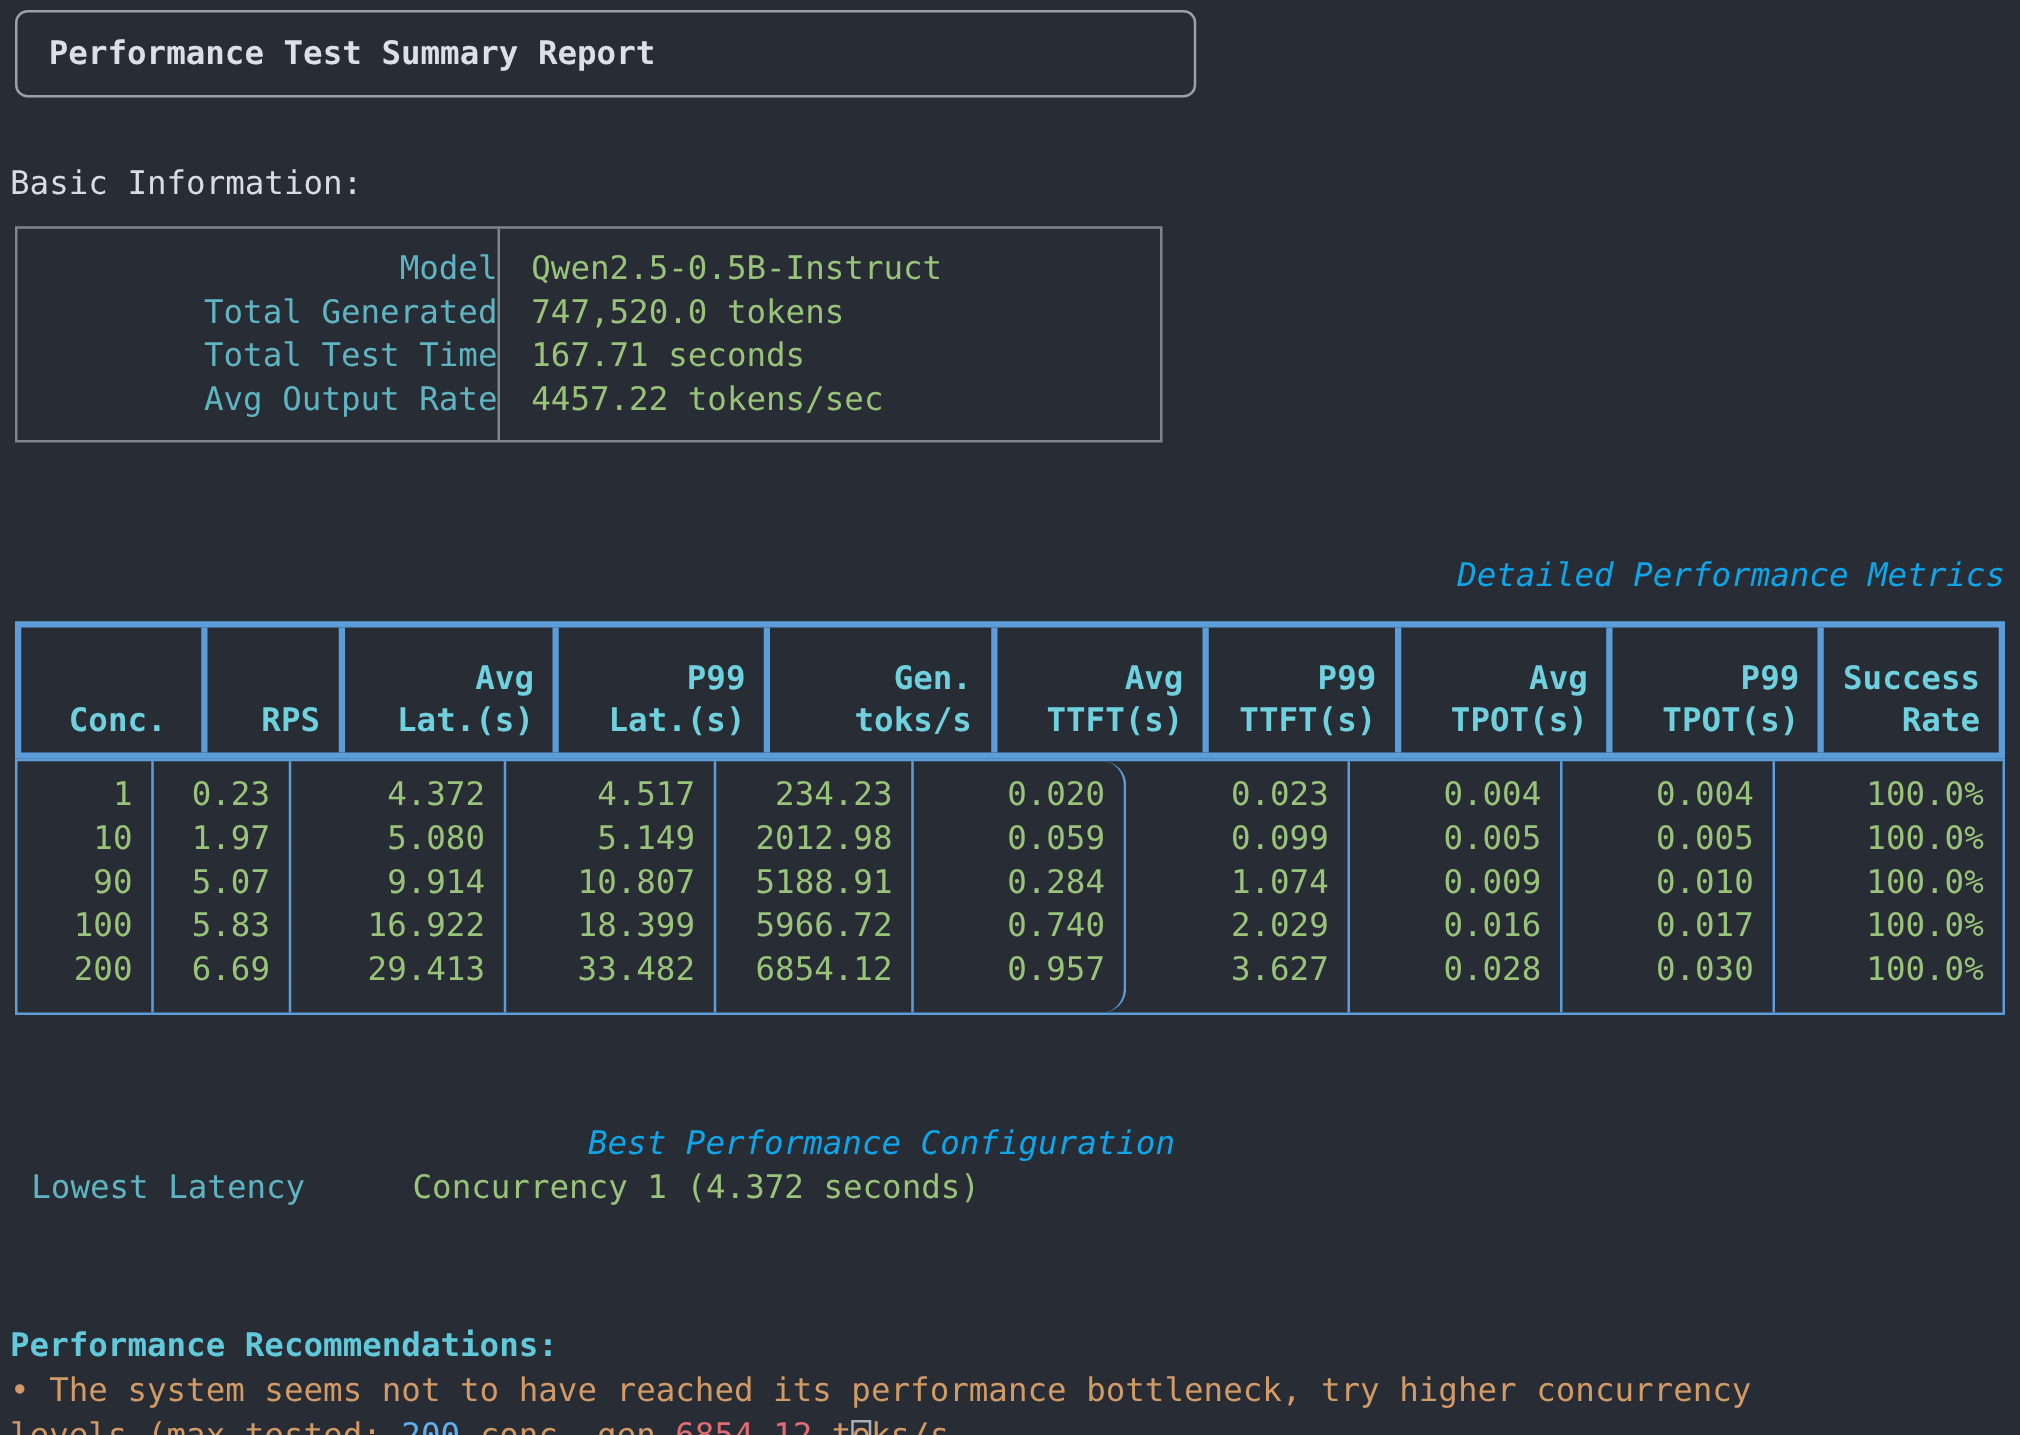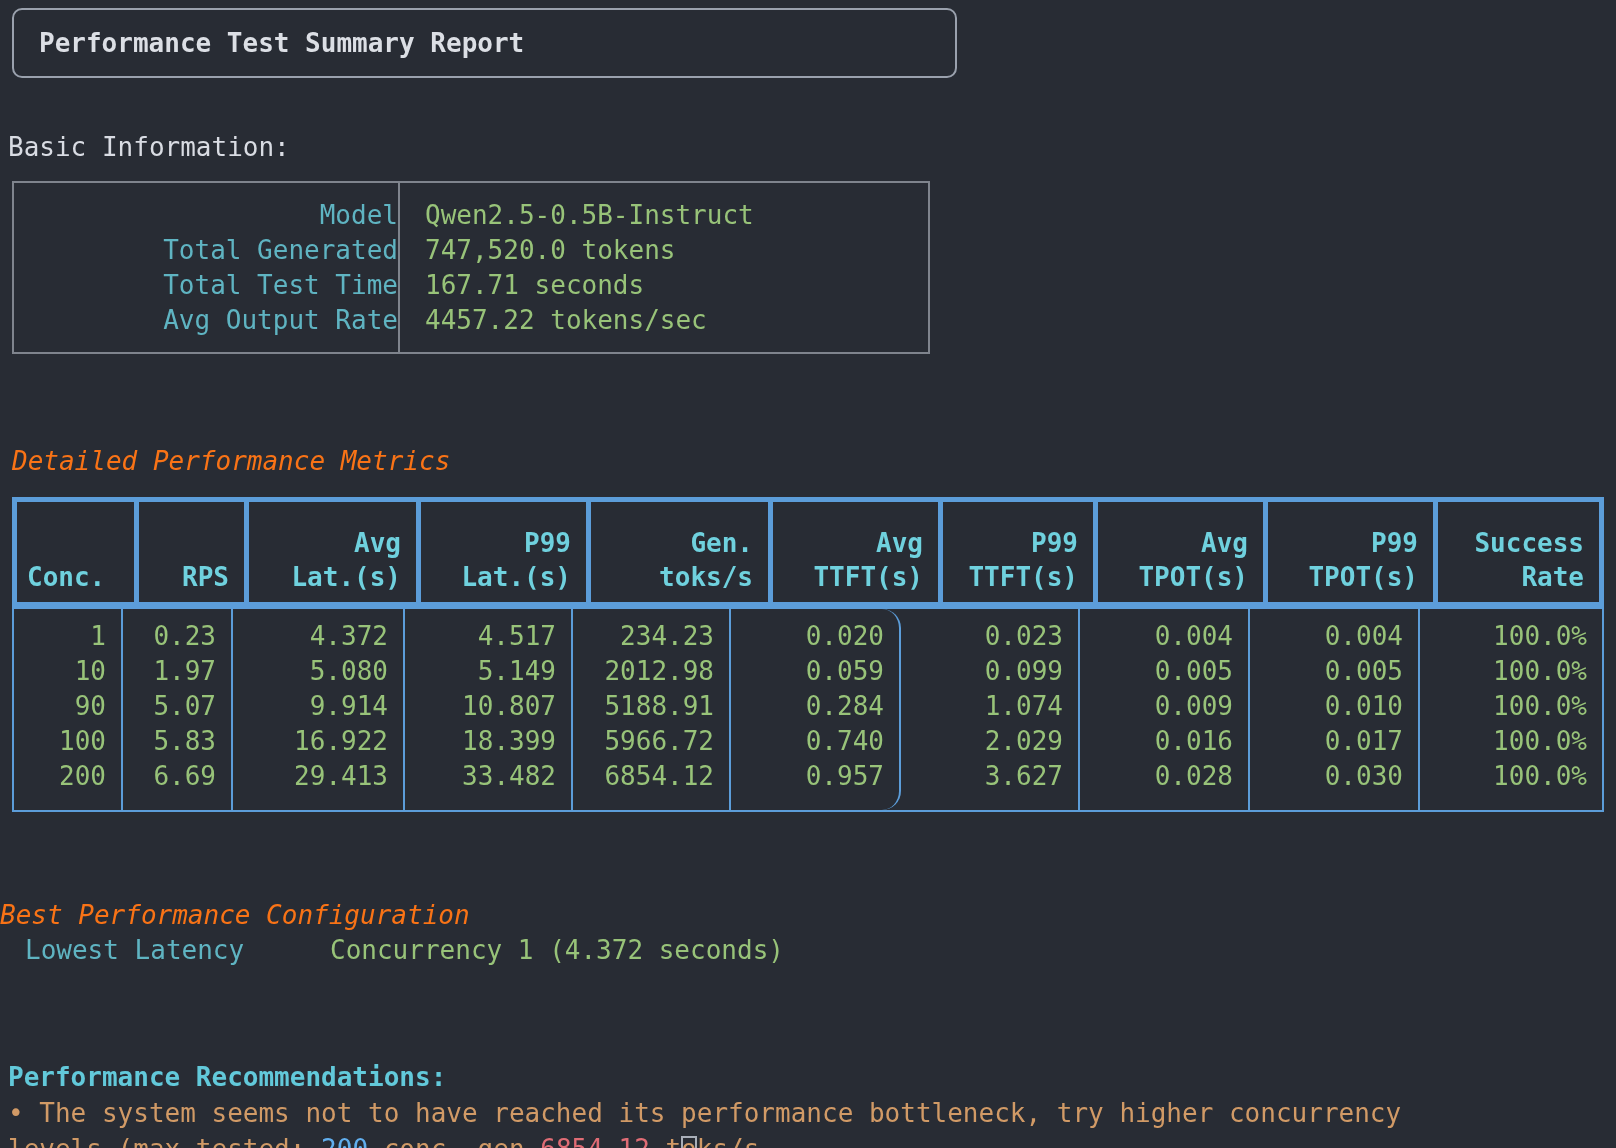--- a/index.html
+++ b/index.html
@@ -25,21 +25,21 @@
     left:12px;top:181px;width:918px;height:173px;
     border:2px solid #7f848d;box-sizing:border-box;display:flex;
   }
   .info-col{padding:15px 0 0 25px;box-sizing:border-box;}
   .info-col-labels{width:386px;border-right:2px solid #7f848d;text-align:right;}
   .info-col-values{flex:1;}
   .info-label{line-height:35px;color:#5fb4c2;}
   .info-value{line-height:35px;color:#98c379;}
 
   
-  .table-caption{font-style:italic;color:#f97316;text-align:left;line-height:35px;}
+  .table-caption{font-style:italic;color:#0ea5e9;text-align:right;line-height:35px;}
   .caption-metrics{left:12px;top:444px;width:1592px;}
   .caption-best{left:0;top:898px;width:940px;}
 
   
   .mtable{left:12px;top:497px;width:1592px;}
   .mhead{
     display:flex;border:5px solid #5c9dd9;height:110px;box-sizing:border-box;
   }
   .hcell{
     box-sizing:border-box;border-right:5px solid #5c9dd9;
@@ -97,21 +97,21 @@
       <div class="info-value">Qwen2.5-0.5B-Instruct</div>
       <div class="info-value">747,520.0 tokens</div>
       <div class="info-value">167.71 seconds</div>
       <div class="info-value">4457.22 tokens/sec</div>
     </div>
 </div>
 
 <div class="abs table-caption caption-metrics">Detailed Performance Metrics</div>
 <div class="abs mtable">
   <div class="mhead">
-      <div class="hcell left" style="width: 122px;"><div class=""> </div><div class="">Conc.</div></div>
+      <div class="hcell left" style="width: 122px; margin-left: 28px;"><div class=""> </div><div class="">Conc.</div></div>
       <div class="hcell" style="width: 110px;"><div class=""> </div><div class="">RPS</div></div>
       <div class="hcell" style="width: 172px;"><div class="">Avg</div><div class="">Lat.(s)</div></div>
       <div class="hcell" style="width: 170px;"><div class="">P99</div><div class="">Lat.(s)</div></div>
       <div class="hcell" style="width: 182px;"><div class="">Gen.</div><div class="">toks/s</div></div>
       <div class="hcell" style="width: 170px;"><div class="">Avg</div><div class="">TTFT(s)</div></div>
       <div class="hcell" style="width: 155px;"><div class="">P99</div><div class="">TTFT(s)</div></div>
       <div class="hcell" style="width: 170px;"><div class="">Avg</div><div class="">TPOT(s)</div></div>
       <div class="hcell" style="width: 170px;"><div class="">P99</div><div class="">TPOT(s)</div></div>
       <div class="hcell" style="width: 208px;"><div class="">Success</div><div class="">Rate</div></div>
     </div>

